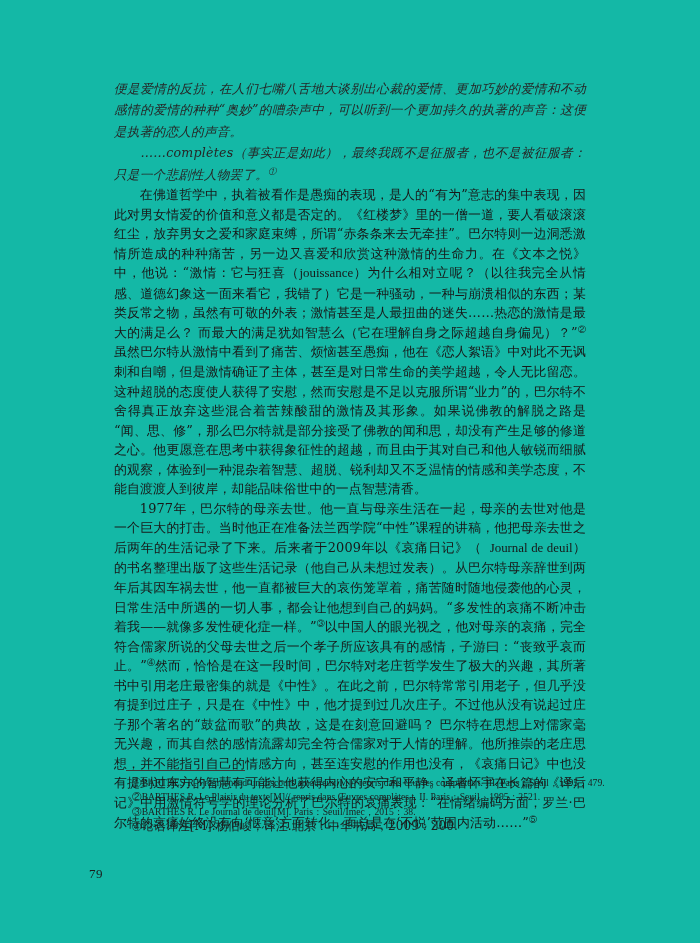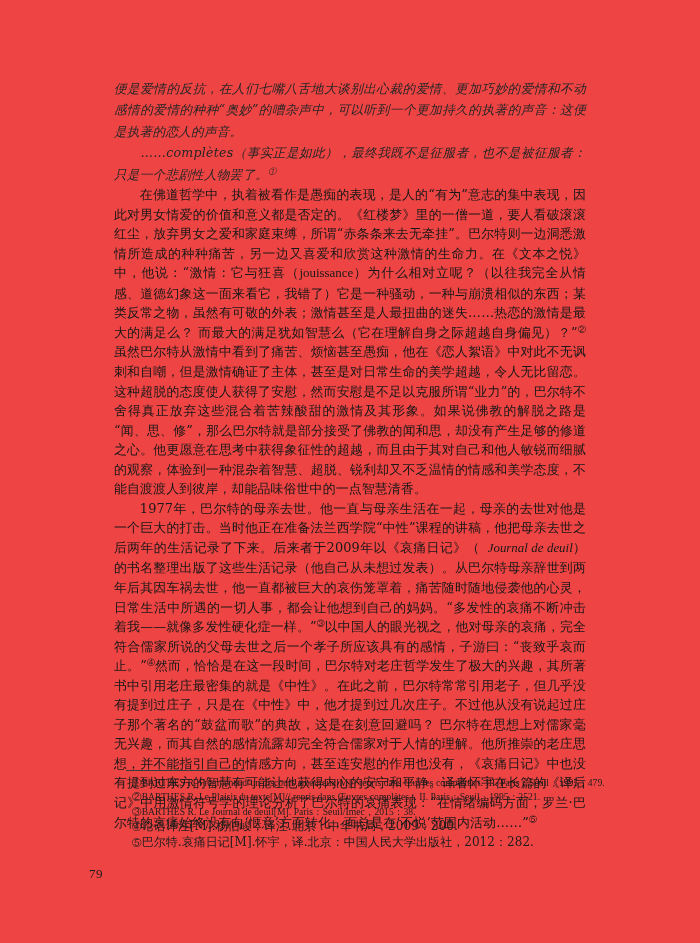--- a/index.html
+++ b/index.html
@@ -15,21 +15,21 @@
     overflow: hidden;
     font-family: "DejaVu Serif", "Liberation Serif", serif;
     color: #1b1b1b;
   }
 
   .page {
     position: absolute;
     left: 0; top: 0;
     width: 700px;
     height: 943px;
-    background: #ef4444;
+    background: #14b8a6;
   }
 
   .content {
     position: absolute;
     left: 114px;
     top: 78px;
     width: 472px;
   }
 
   
@@ -57,21 +57,20 @@
     line-height: 19.55px;
     letter-spacing: 0.15px;
     text-align: justify;
     text-justify: inter-character;
     text-indent: 2em;
     margin: 0;
     color: #181818;
   }
   .body-para .lat {
     font-family: "Liberation Serif", "DejaVu Serif", serif;
-    font-style: italic;
     letter-spacing: 0;
     margin-left: 8px;
   }
   .body-para .lat-up {
     font-family: Liberation Serif, serif;
     font-style: normal;
     letter-spacing: 0;
   }
   sup.fn {
     font-size: 8px;
@@ -136,18 +135,17 @@
 
 
   </div>
 
   <div class="footnotes">
     <div class="fn-rule"></div>
     <div class="fn-line"><span>①</span><span>BARTHES R. Fragments d’un discours amoureux[M]// repris dans Œuvres complètes t. III. Paris：Seuil，1995：479.</span></div>
     <div class="fn-line"><span>②</span><span>BARTHES R. Le Plaisir du texte[M]// repris dans Œuvres complètes t. II. Paris：Seuil，1995：2521.</span></div>
     <div class="fn-line"><span>③</span><span>BARTHES R. Le Journal de deuil[M]. Paris：Seuil/Imec，2015：38.</span></div>
     <div class="fn-line"><span>④</span><span class="zh">论语译注[M].杨伯峻，译注.北京：中华书局，2009：200.</span></div>
-    <div class="fn-line"><span>⑤</span><span class="zh">巴尔特.哀痛日记[M].怀宇，译.北京：中国人民大学出版社，2012：282.</span></div>
   </div>
 
   <div class="page-number">79</div>
 
 </div>
 
 </body></html>

